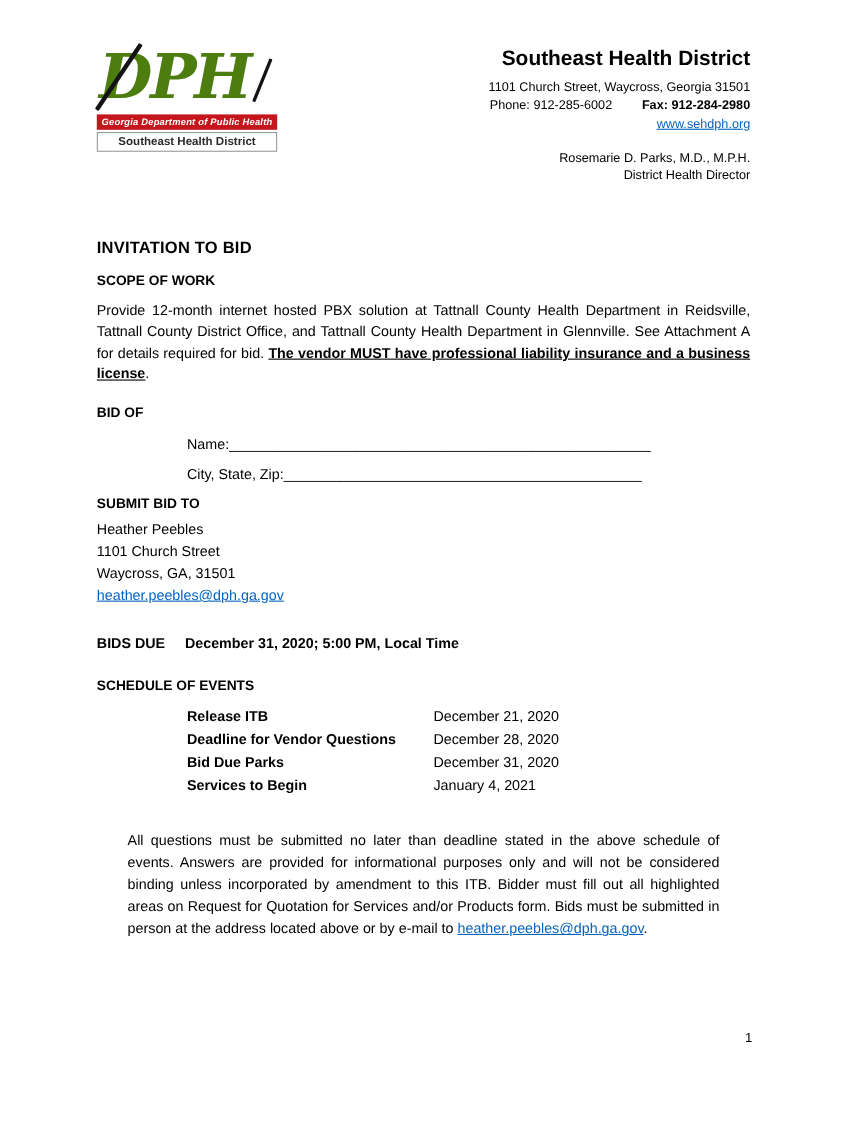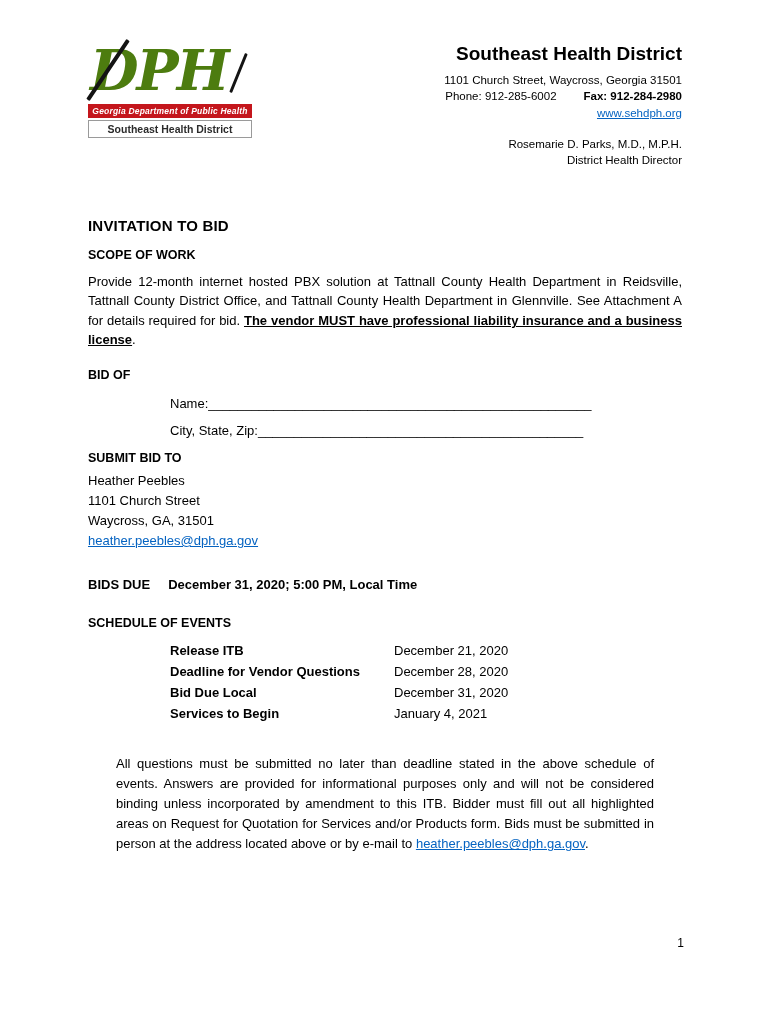--- a/index.html
+++ b/index.html
@@ -125,21 +125,21 @@
   <div class="sched">
     <div class="sched-row">
       <span class="sched-label">Release ITB</span>
       <span class="sched-date">December 21, 2020</span>
     </div>
     <div class="sched-row">
       <span class="sched-label">Deadline for Vendor Questions</span>
       <span class="sched-date">December 28, 2020</span>
     </div>
     <div class="sched-row">
-      <span class="sched-label">Bid Due Local</span>
+      <span class="sched-label">Bid Due Parks</span>
       <span class="sched-date">December 31, 2020</span>
     </div>
     <div class="sched-row">
       <span class="sched-label">Services to Begin</span>
       <span class="sched-date">January 4, 2021</span>
     </div>
   </div>
 
   <p class="closing"><span>All questions must be submitted no later than deadline stated in the above schedule of events. Answers are provided for informational purposes only and will not be considered binding unless incorporated by amendment to this ITB. Bidder must fill out all highlighted areas on Request for Quotation for Services and/or Products form. Bids must be submitted in person at the address located above or by e-mail to </span><a class="link">heather.peebles@dph.ga.gov</a><span>.</span></p>
 

